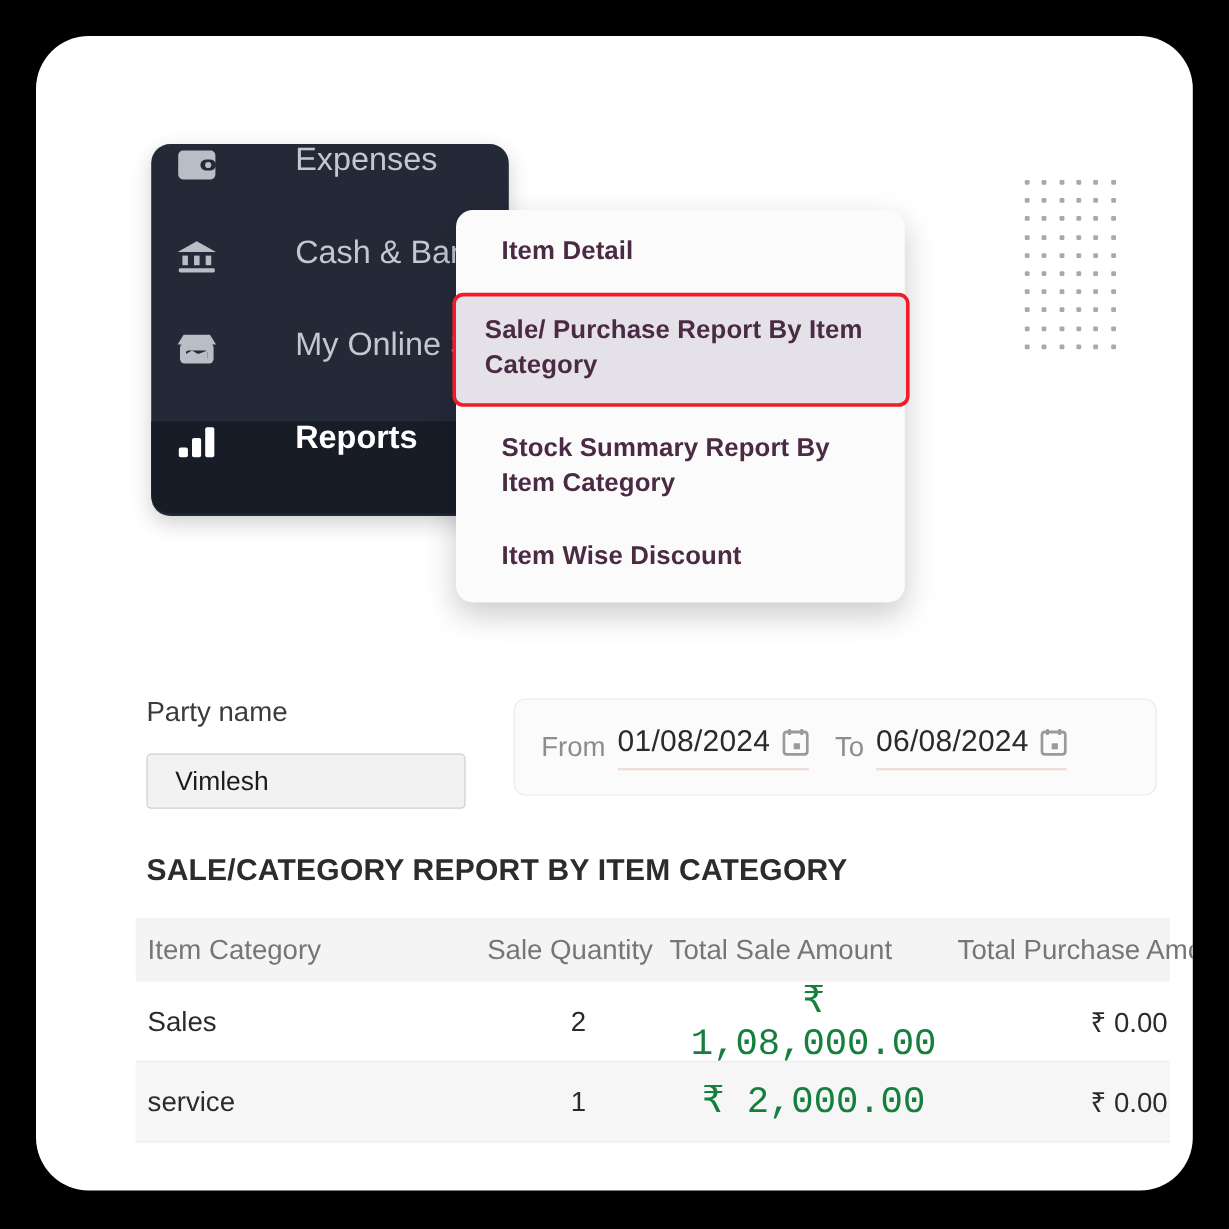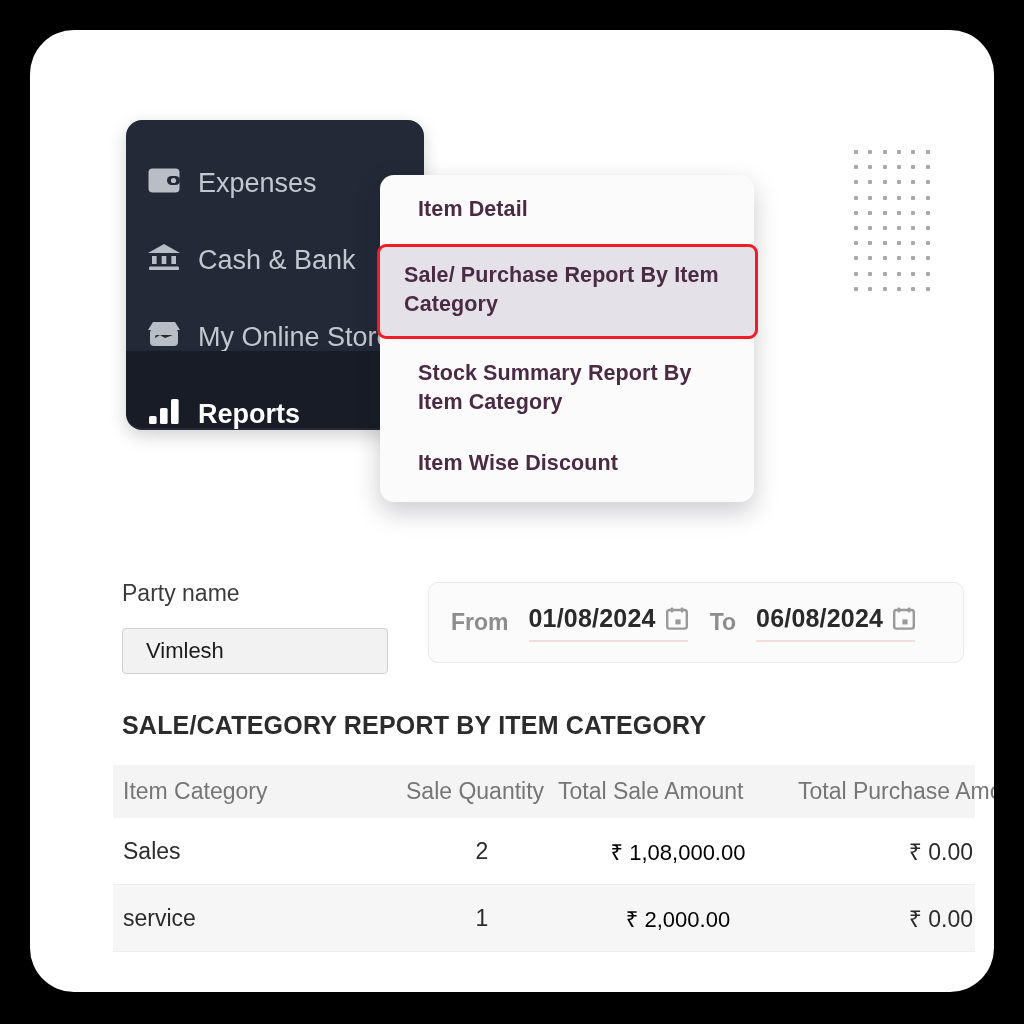--- a/index.html
+++ b/index.html
@@ -59,26 +59,27 @@
     width: 298px;
     height: 310px;
     background: #232936;
     border-radius: 16px;
     z-index: 5;
     box-shadow: 0 6px 18px rgba(0,0,0,0.18);
   }
   .nav-item {
     position: relative;
     display: flex;
-    align-items: flex-end;
+    align-items: flex-start;
     height: 77px;
     padding-left: 16px;
     color: #c3c7cf;
     font-size: 27px;
     white-space: nowrap;
+    gap: 48px;
   }
   .nav-item.active {
     background: #171c26;
     color: #ffffff;
     font-weight: 700;
   }
   .nav-item:last-child {
     border-bottom-left-radius: 16px;
     border-bottom-right-radius: 16px;
   }
@@ -161,22 +162,20 @@
     background: #fbfbfb;
     border: 1px solid #e9e9e9;
     border-radius: 10px;
     display: flex;
     align-items: center;
     padding: 0 22px;
   }
   .date-field {
     display: flex;
     align-items: center;
-    gap: 10px;
-    font-weight: bold;
   }
   .date-prefix {
     font-size: 23px;
     color: #8d8d8d;
     margin-right: 10px;
   }
   .date-value-wrap {
     display: flex;
     align-items: center;
     gap: 10px;
@@ -234,21 +233,21 @@
     font-size: 23px;
     color: #767676;
     white-space: nowrap;
   }
   .trow.head .c1 { text-align: left; }
   .trow.head .c2 { text-align: left; }
   .trow.head .c3 { text-align: left; }
 
   .trow.body .c0 { font-size: 23px; color: #2b2b2b; }
   .trow.body .c1 { font-size: 23px; color: #2b2b2b; }
-  .trow.body .c2 { font-size: 22px; color: #000000; }
+  .trow.body .c2 { font-size: 31px; color: #15803d; font-family: Liberation Mono, monospace; }
   .trow.body .c3 { font-size: 23px; color: #2b2b2b; }
 </style>
 </head>
 <body>
 
 <div id="stage">
 
   <div class="app-card">
 
     <div class="dot-grid">

